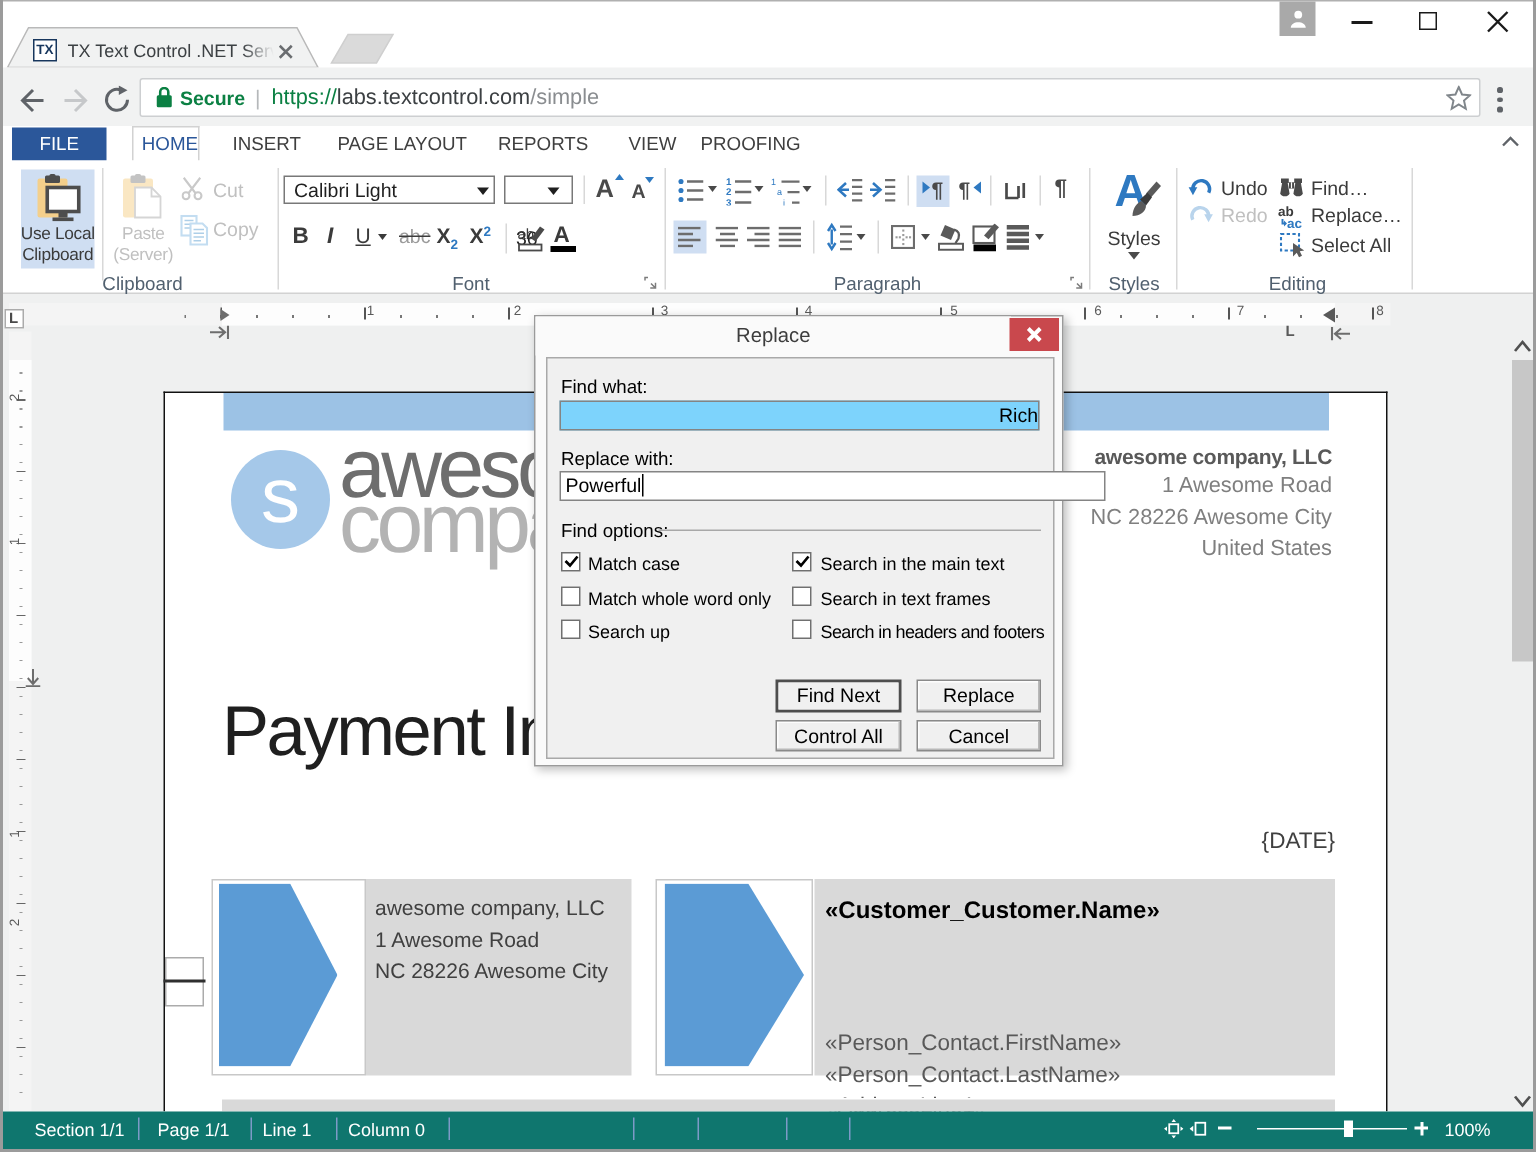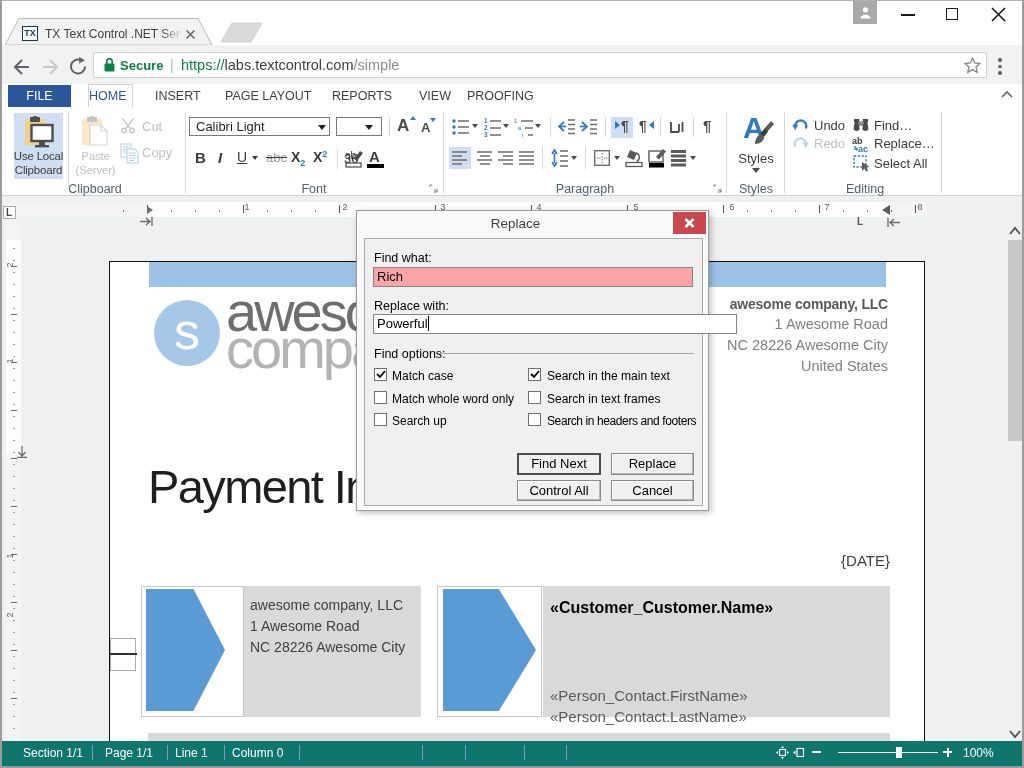--- a/index.html
+++ b/index.html
@@ -82,21 +82,21 @@
     <svg class="abs" style="left:964px;top:12px;" width="17" height="17" viewBox="0 0 17 17">
       <path d="M8.5 1 L10.7 6 L16 6.5 L12 10 L13.2 15.5 L8.5 12.6 L3.8 15.5 L5 10 L1 6.5 L6.3 6 Z" fill="none" stroke="#80868b" stroke-width="1.3"></path>
     </svg>
 
     <div class="abs" style="left:998px;top:13px;width:3.5px;height:3.5px;border-radius:50%;background:#5f6368;"></div>
     <div class="abs" style="left:998px;top:19.5px;width:3.5px;height:3.5px;border-radius:50%;background:#5f6368;"></div>
     <div class="abs" style="left:998px;top:26px;width:3.5px;height:3.5px;border-radius:50%;background:#5f6368;"></div>
   </div>
   <div id="ribbontabs" class="abs" style="left:0;top:84px;width:1024px;height:23px;background:#fff;font-size:12.5px;">
     <div class="abs" style="left:8px;top:1px;width:63px;height:22px;background:#2b579a;color:#fff;text-align:center;line-height:22px;">FILE</div>
-    <div class="abs" style="left:88px;top:0px;width:45px;height:23px;background:#fff;border:1px solid #d2d2d2;border-bottom:none;color:#2b579a;text-align:left;line-height:22px;">HOME</div>
+    <div class="abs" style="left:88px;top:0px;width:45px;height:23px;background:#fff;border:1px solid #d2d2d2;border-bottom:none;color:#2b579a;text-align:right;line-height:22px;">HOME</div>
     <div class="abs" style="left:155px;top:1px;color:#3f3f3f;line-height:22px;">INSERT</div>
     <div class="abs" style="left:225px;top:1px;color:#3f3f3f;line-height:22px;">PAGE LAYOUT</div>
     <div class="abs" style="left:332px;top:1px;color:#3f3f3f;line-height:22px;">REPORTS</div>
     <div class="abs" style="left:419px;top:1px;color:#3f3f3f;line-height:22px;">VIEW</div>
     <div class="abs" style="left:467px;top:1px;color:#3f3f3f;line-height:22px;">PROOFING</div>
     <svg class="abs" style="left:1001px;top:6px;" width="12" height="8" viewBox="0 0 12 8">
       <path d="M1 7 L6 2 L11 7" stroke="#5f6368" stroke-width="1.6" fill="none"></path>
     </svg>
   </div>
   <div id="ribbon" class="abs" style="left:0;top:107px;width:1024px;height:89px;background:#fff;border-bottom:1px solid #d2d2d2;">
@@ -435,21 +435,21 @@
     </svg>
 
     <div id="dialog" class="abs" style="left:356px;top:14px;width:353px;height:301px;background:#fafafa;border:1px solid #9a9a9a;box-shadow:2px 2px 6px rgba(0,0,0,0.25);">
       <div class="abs" style="left:0;top:0;width:317px;height:26px;background:#fafafa;text-align:center;font-size:13.5px;color:#3d3d3d;line-height:26px;">Replace</div>
       <div class="abs" style="left:316px;top:1px;width:33px;height:22px;background:#c9484d;"></div>
       <svg class="abs" style="left:327px;top:7px;" width="11" height="10" viewBox="0 0 11 10">
         <path d="M1.5 1 L9.5 9 M9.5 1 L1.5 9" stroke="#fff" stroke-width="2.6"></path>
       </svg>
       <div class="abs" style="left:7px;top:27px;width:339px;height:268px;background:#f0f0f0;border:1px solid #a9a9a9;"></div>
       <div class="abs" style="left:17px;top:40px;font-size:12.5px;color:#000;">Find what:</div>
-      <div class="abs" style="left:16px;top:56px;width:320px;height:20px;background:#fca5a5;border:1px solid #848484;font-size:13px;color:#000;line-height:18px;padding-left:3px;">Rich</div>
+      <div class="abs" style="left:16px;top:56px;width:320px;height:20px;background:#7dd3fc;border:1px solid #848484;font-size:13px;color:#000;line-height:18px;padding-left:3px;text-align:right;">Rich</div>
       <div class="abs" style="left:17px;top:88px;font-size:12.5px;color:#000;">Replace with:</div>
       <div class="abs" style="left:16px;top:103px;width:364px;height:20px;background:#fff;border:1px solid #848484;font-size:13px;color:#000;line-height:18px;padding-left:3px;">Powerful<span style="border-left:1px solid #000;">​</span></div>
       <div class="abs" style="left:17px;top:136px;font-size:12.5px;color:#000;">Find options:</div>
       <div class="abs" style="left:82px;top:142px;width:255px;height:1px;background:#a8a8a8;"></div>
       <div class="abs" style="left:17px;top:157px;width:13px;height:13px;background:#fff;border:1px solid #707070;"></div>
       <svg class="abs" style="left:19px;top:159px;" width="10" height="9" viewBox="0 0 10 9">
           <path d="M1 4 L4 7 L9 1" stroke="#000" stroke-width="1.8" fill="none"></path>
         </svg>
       <div class="abs" style="left:35px;top:158px;font-size:12px;color:#000;white-space:nowrap;">Match case</div>
       <div class="abs" style="left:171px;top:157px;width:13px;height:13px;background:#fff;border:1px solid #707070;"></div>

